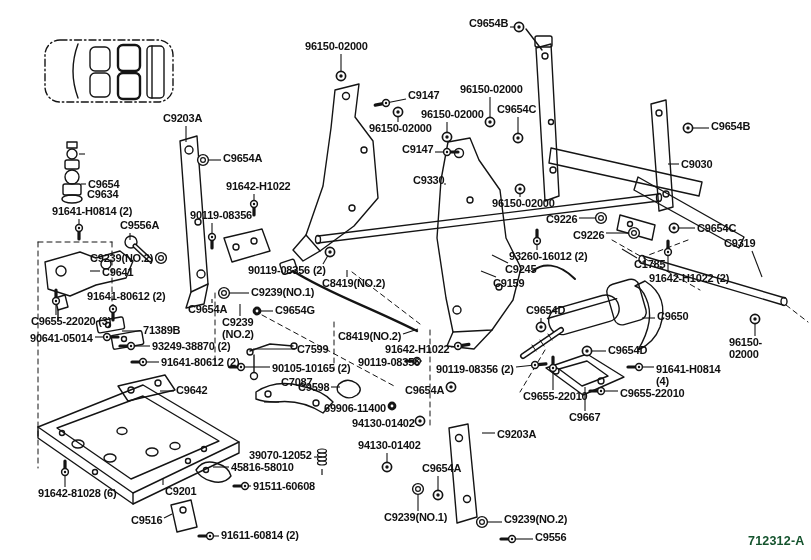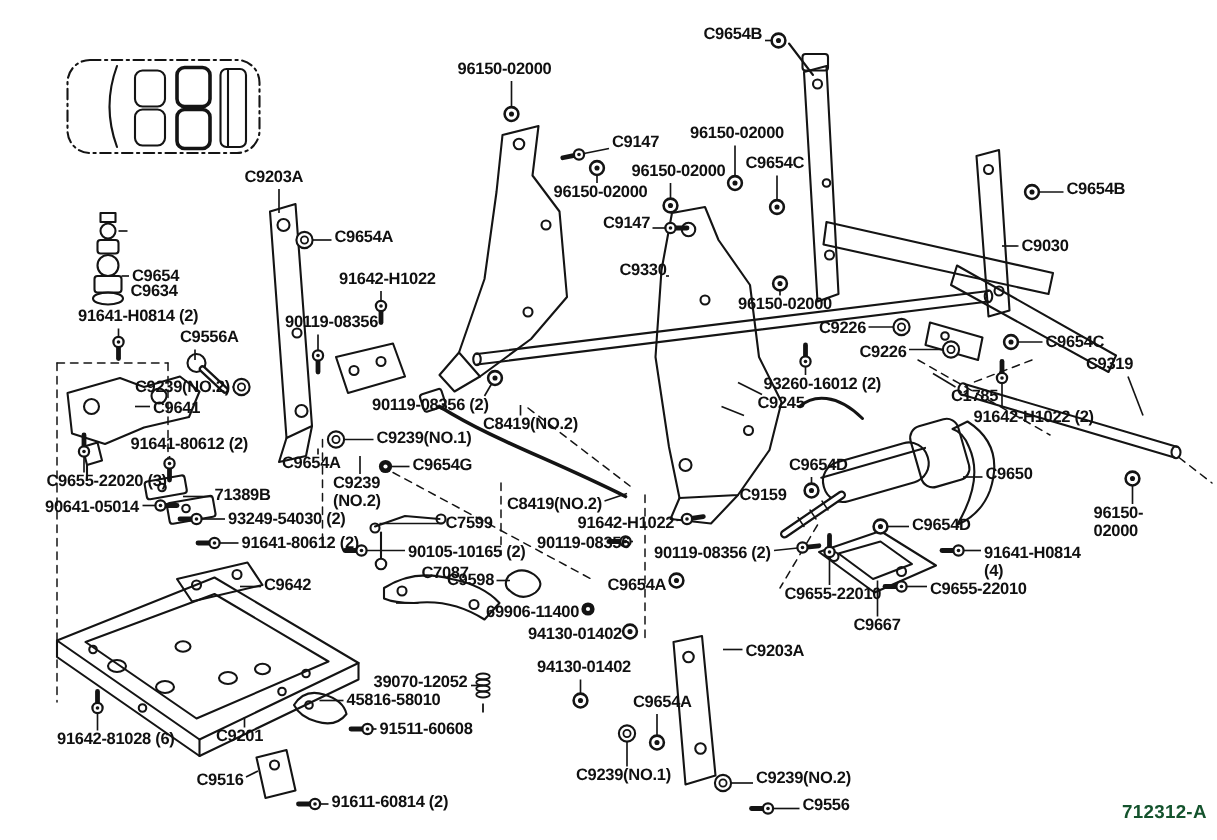--- a/index.html
+++ b/index.html
@@ -548,34 +548,34 @@
       <div class="lbl" style="left: 697px; top: 223px;">C9654C</div>
       <div class="lbl" style="left: 573px; top: 230px;">C9226</div>
       <div class="lbl" style="left: 724px; top: 238px;">C9319</div>
       <div class="lbl" style="left: 90px; top: 253px;">C9239(NO.2)</div>
       <div class="lbl" style="left: 102px; top: 267px;">C9641</div>
       <div class="lbl" style="left: 509px; top: 251px;">93260-16012 (2)</div>
       <div class="lbl" style="left: 505px; top: 264px;">C9245</div>
       <div class="lbl" style="left: 634px; top: 259px;">C1785</div>
       <div class="lbl" style="left: 248px; top: 265px;">90119-08356 (2)</div>
       <div class="lbl" style="left: 322px; top: 278px;">C8419(NO.2)</div>
-      <div class="lbl" style="left: 493px; top: 278px; margin-top: 47px;">C9159</div>
+      <div class="lbl" style="left: 493px; top: 278px;">C9159</div>
       <div class="lbl" style="left: 649px; top: 273px;">91642-H1022 (2)</div>
       <div class="lbl" style="left: 87px; top: 291px;">91641-80612 (2)</div>
       <div class="lbl" style="left: 251px; top: 287px;">C9239(NO.1)</div>
       <div class="lbl" style="left: 188px; top: 304px;">C9654A</div>
       <div class="lbl" style="left: 275px; top: 305px;">C9654G</div>
       <div class="lbl" style="left: 31px; top: 316px;">C9655-22020 (3)</div>
       <div class="lbl" style="left: 143px; top: 325px;">71389B</div>
       <div class="lbl" style="left: 30px; top: 333px;">90641-05014</div>
       <div class="lbl" style="left: 526px; top: 305px;">C9654D</div>
       <div class="lbl" style="left: 657px; top: 311px;">C9650</div>
       <div class="lbl" style="left: 222px; top: 317px;">C9239
 (NO.2)</div>
-      <div class="lbl" style="left: 152px; top: 341px;">93249-54030 (2)</div>
+      <div class="lbl" style="left: 152px; top: 341px;">93249-38870 (2)</div>
       <div class="lbl" style="left: 297px; top: 344px;">C7599</div>
       <div class="lbl" style="left: 338px; top: 331px;">C8419(NO.2)</div>
       <div class="lbl" style="left: 385px; top: 344px;">91642-H1022</div>
       <div class="lbl" style="left: 161px; top: 357px;">91641-80612 (2)</div>
       <div class="lbl" style="left: 272px; top: 363px;">90105-10165 (2)</div>
       <div class="lbl" style="left: 358px; top: 357px;">90119-08356</div>
       <div class="lbl" style="left: 436px; top: 364px;">90119-08356 (2)</div>
       <div class="lbl" style="left: 608px; top: 345px;">C9654D</div>
       <div class="lbl" style="left: 656px; top: 364px;">91641-H0814 (4)</div>
       <div class="lbl" style="left: 405px; top: 385px;">C9654A</div>
@@ -587,21 +587,21 @@
       <div class="lbl" style="left: 324px; top: 403px;">69906-11400</div>
       <div class="lbl" style="left: 569px; top: 412px;">C9667</div>
       <div class="lbl" style="left: 352px; top: 418px;">94130-01402</div>
       <div class="lbl" style="left: 497px; top: 429px;">C9203A</div>
       <div class="lbl" style="left: 358px; top: 440px;">94130-01402</div>
       <div class="lbl" style="left: 249px; top: 450px;">39070-12052</div>
       <div class="lbl" style="left: 231px; top: 462px;">45816-58010</div>
       <div class="lbl" style="left: 422px; top: 463px;">C9654A</div>
       <div class="lbl" style="left: 253px; top: 481px;">91511-60608</div>
       <div class="lbl" style="left: 38px; top: 488px;">91642-81028 (6)</div>
-      <div class="lbl" style="left: 144px; top: 486px;">C9201</div>
+      <div class="lbl" style="left: 165px; top: 486px;">C9201</div>
       <div class="lbl" style="left: 131px; top: 515px;">C9516</div>
       <div class="lbl" style="left: 384px; top: 512px;">C9239(NO.1)</div>
       <div class="lbl" style="left: 504px; top: 514px;">C9239(NO.2)</div>
       <div class="lbl" style="left: 221px; top: 530px;">91611-60814 (2)</div>
       <div class="lbl" style="left: 535px; top: 532px;">C9556</div>
       <div class="lbl" style="left: 729px; top: 337px;">96150-02000</div>
     </div>
 
   <div class="figcode">712312-A</div>
 </div>

